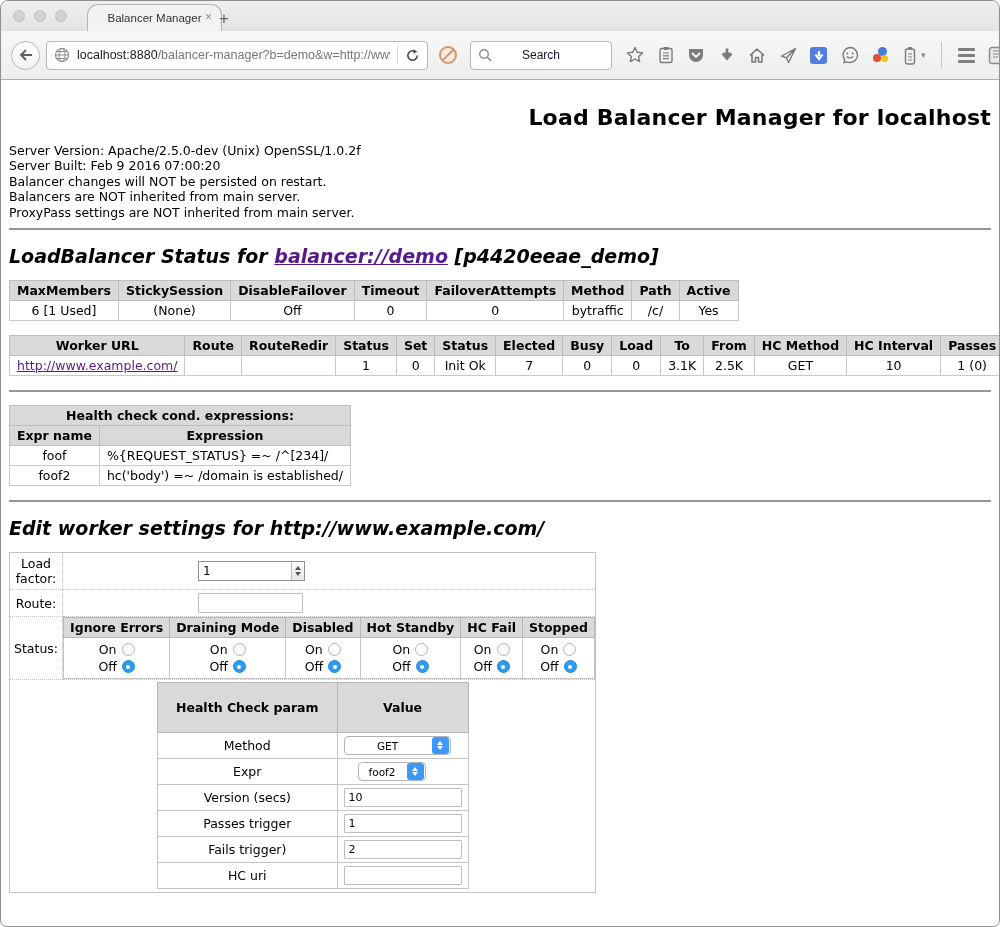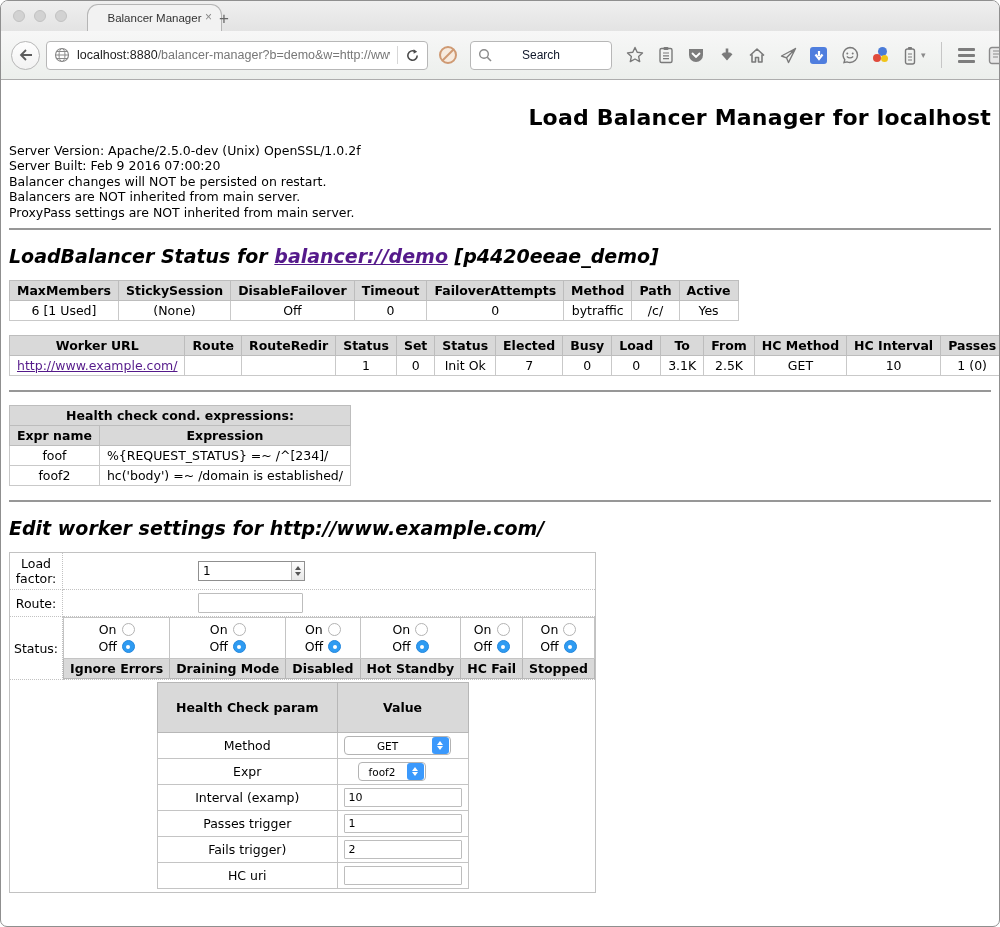--- a/index.html
+++ b/index.html
@@ -353,88 +353,88 @@
       <tr>
         <td class="flabel">Route:</td>
         <td class="fvalue"><input class="txtinput" value="" style=""></td>
       </tr>
       <tr>
         <td class="flabel">Status:</td>
         <td class="status-cell">
           <table class="inner status-inner">
             <tbody>
                   <tr>
-              <td>
-                <div class="radio-line">
-                        <span>On</span>
-                        <span class="radio"></span>
-                      </div>
-                <div class="radio-line">
-                        <span>Off</span>
-                        <span class="radio checked"></span>
-                      </div>
-              </td>
-              <td>
-                <div class="radio-line">
-                        <span>On</span>
-                        <span class="radio"></span>
-                      </div>
-                <div class="radio-line">
-                        <span>Off</span>
-                        <span class="radio checked"></span>
-                      </div>
-              </td>
-              <td>
-                <div class="radio-line">
-                        <span>On</span>
-                        <span class="radio"></span>
-                      </div>
-                <div class="radio-line">
-                        <span>Off</span>
-                        <span class="radio checked"></span>
-                      </div>
-              </td>
-              <td>
-                <div class="radio-line">
-                        <span>On</span>
-                        <span class="radio"></span>
-                      </div>
-                <div class="radio-line">
-                        <span>Off</span>
-                        <span class="radio checked"></span>
-                      </div>
-              </td>
-              <td>
-                <div class="radio-line">
-                        <span>On</span>
-                        <span class="radio"></span>
-                      </div>
-                <div class="radio-line">
-                        <span>Off</span>
-                        <span class="radio checked"></span>
-                      </div>
-              </td>
-              <td>
-                <div class="radio-line">
-                        <span>On</span>
-                        <span class="radio"></span>
-                      </div>
-                <div class="radio-line">
-                        <span>Off</span>
-                        <span class="radio checked"></span>
-                      </div>
-              </td>
-            </tr>
-            <tr>
               <th>Ignore Errors</th>
               <th>Draining Mode</th>
               <th>Disabled</th>
               <th>Hot Standby</th>
               <th>HC Fail</th>
               <th>Stopped</th>
+            </tr>
+            <tr>
+              <td>
+                <div class="radio-line">
+                        <span>On</span>
+                        <span class="radio"></span>
+                      </div>
+                <div class="radio-line">
+                        <span>Off</span>
+                        <span class="radio checked"></span>
+                      </div>
+              </td>
+              <td>
+                <div class="radio-line">
+                        <span>On</span>
+                        <span class="radio"></span>
+                      </div>
+                <div class="radio-line">
+                        <span>Off</span>
+                        <span class="radio checked"></span>
+                      </div>
+              </td>
+              <td>
+                <div class="radio-line">
+                        <span>On</span>
+                        <span class="radio"></span>
+                      </div>
+                <div class="radio-line">
+                        <span>Off</span>
+                        <span class="radio checked"></span>
+                      </div>
+              </td>
+              <td>
+                <div class="radio-line">
+                        <span>On</span>
+                        <span class="radio"></span>
+                      </div>
+                <div class="radio-line">
+                        <span>Off</span>
+                        <span class="radio checked"></span>
+                      </div>
+              </td>
+              <td>
+                <div class="radio-line">
+                        <span>On</span>
+                        <span class="radio"></span>
+                      </div>
+                <div class="radio-line">
+                        <span>Off</span>
+                        <span class="radio checked"></span>
+                      </div>
+              </td>
+              <td>
+                <div class="radio-line">
+                        <span>On</span>
+                        <span class="radio"></span>
+                      </div>
+                <div class="radio-line">
+                        <span>Off</span>
+                        <span class="radio checked"></span>
+                      </div>
+              </td>
             </tr>
           </tbody>
               </table>
         </td>
       </tr>
       <tr>
         <td colspan="2" style="border:none; padding:2px 0 3px;">
           <table class="inner hc-inner">
             <tbody>
                   <tr>
@@ -459,21 +459,21 @@
                 <span class="mac-select sel-expr">
                   <span class="sel-txt" style="flex:1;">foof2</span>
                   <span class="stepper">
                           <span class="su"></span>
                           <span class="sd"></span>
                         </span>
                 </span>
               </td>
             </tr>
             <tr>
-              <td class="pcol">Interval (examp)</td>
+              <td class="pcol">Version (secs)</td>
               <td class="vcol"><input class="hcinput" value="10" style=""></td>
             </tr>
             <tr>
               <td class="pcol">Passes trigger</td>
               <td class="vcol"><input class="hcinput" value="1" style=""></td>
             </tr>
             <tr>
               <td class="pcol">Fails trigger)</td>
               <td class="vcol"><input class="hcinput" value="2" style=""></td>
             </tr>

